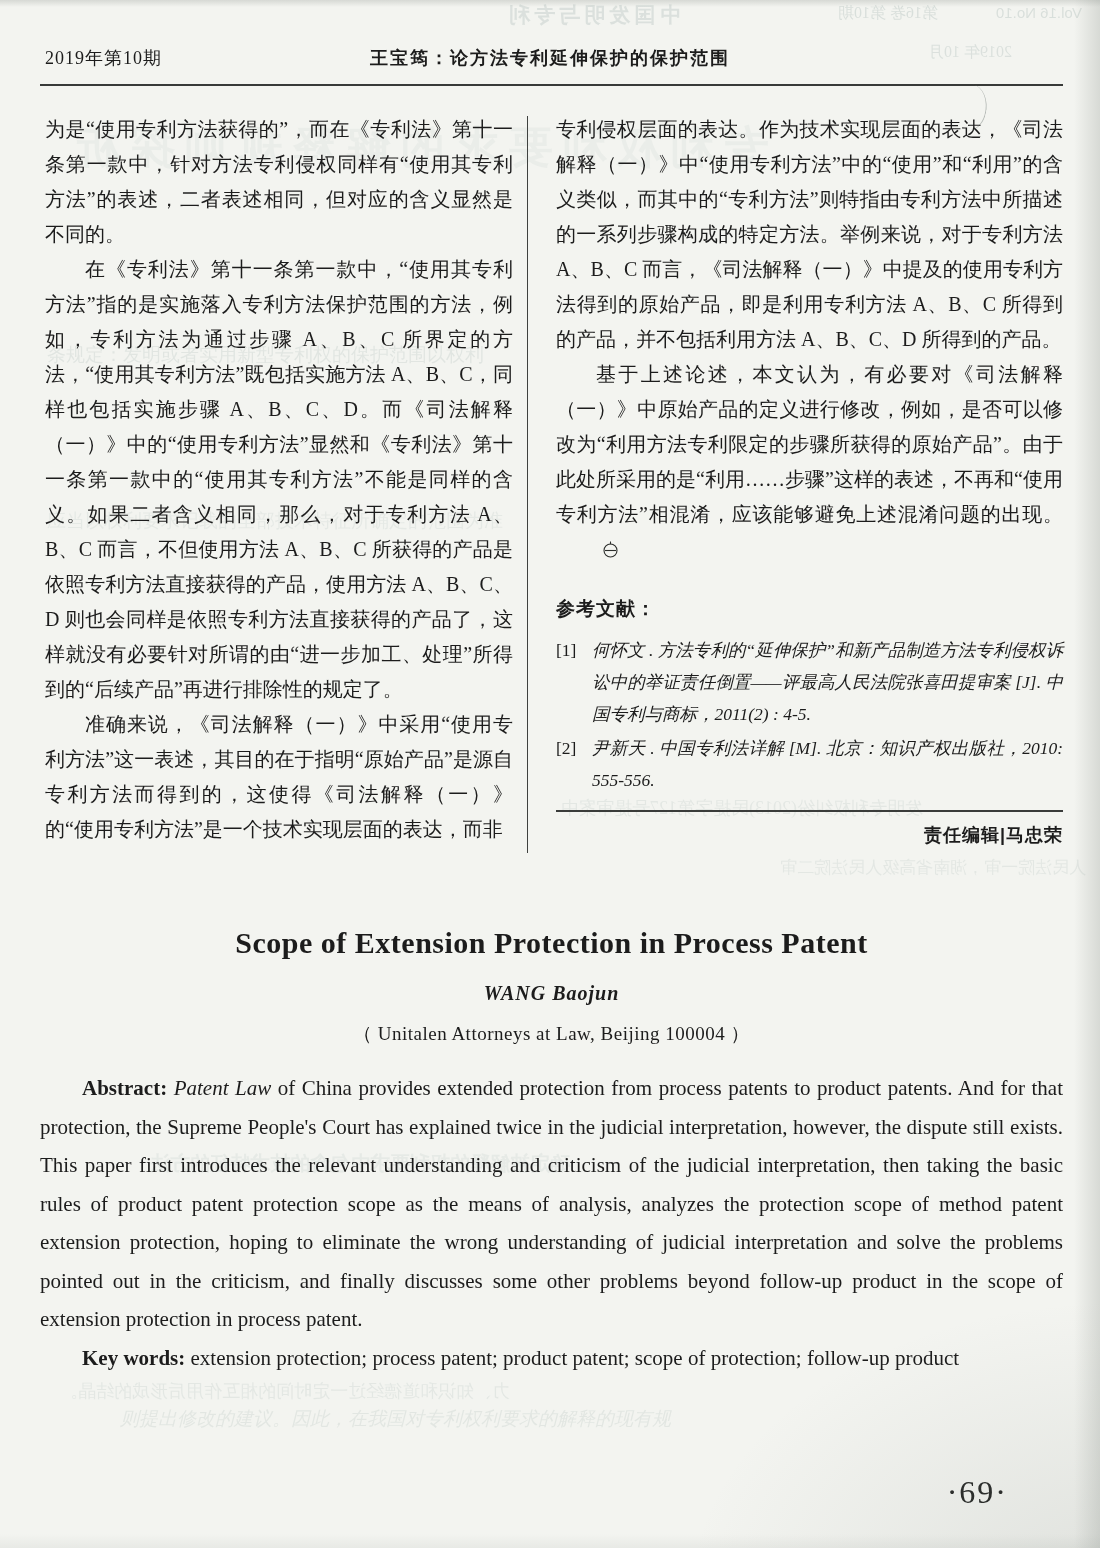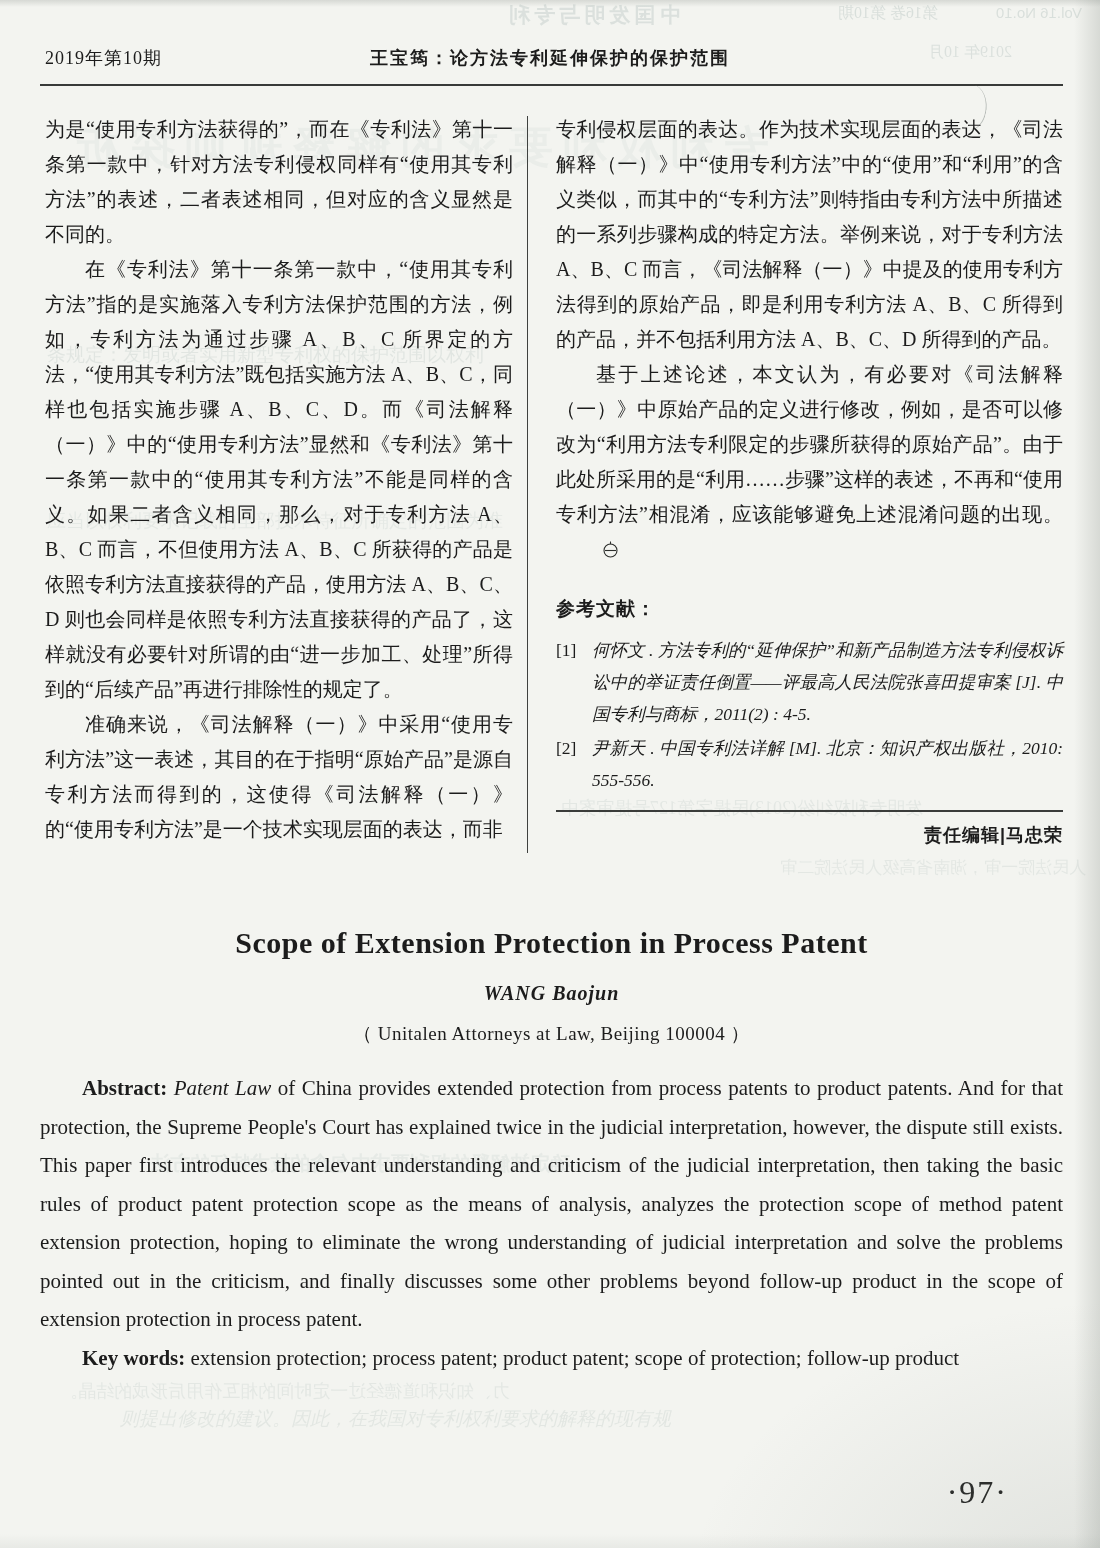--- a/index.html
+++ b/index.html
@@ -145,15 +145,15 @@
   </section>
 
   <section class="english">
     <h1 class="en-title">Scope of Extension Protection in Process Patent</h1>
     <div class="en-author">WANG Baojun</div>
     <div class="en-affiliation">（ Unitalen Attorneys at Law, Beijing 100004 ）</div>
     <p class="en-abstract"><b>Abstract:</b><i> Patent Law</i><span> of China provides extended protection from process patents to product patents. And for that protection, the Supreme People's Court has explained twice in the judicial interpretation, however, the dispute still exists. This paper first introduces the relevant understanding and criticism of the judicial interpretation, then taking the basic rules of product patent protection scope as the means of analysis, analyzes the protection scope of method patent extension protection, hoping to eliminate the wrong understanding of judicial interpretation and solve the problems pointed out in the criticism, and finally discusses some other problems beyond follow-up product in the scope of extension protection in process patent.</span></p>
     <p class="en-keywords"><b>Key words:</b><span> extension protection; process patent; product patent; scope of protection; follow-up product</span></p>
   </section>
 
-  <div class="page-number">·97·</div>
+  <div class="page-number">·69·</div>
 
 </div>
 
 </body></html>

